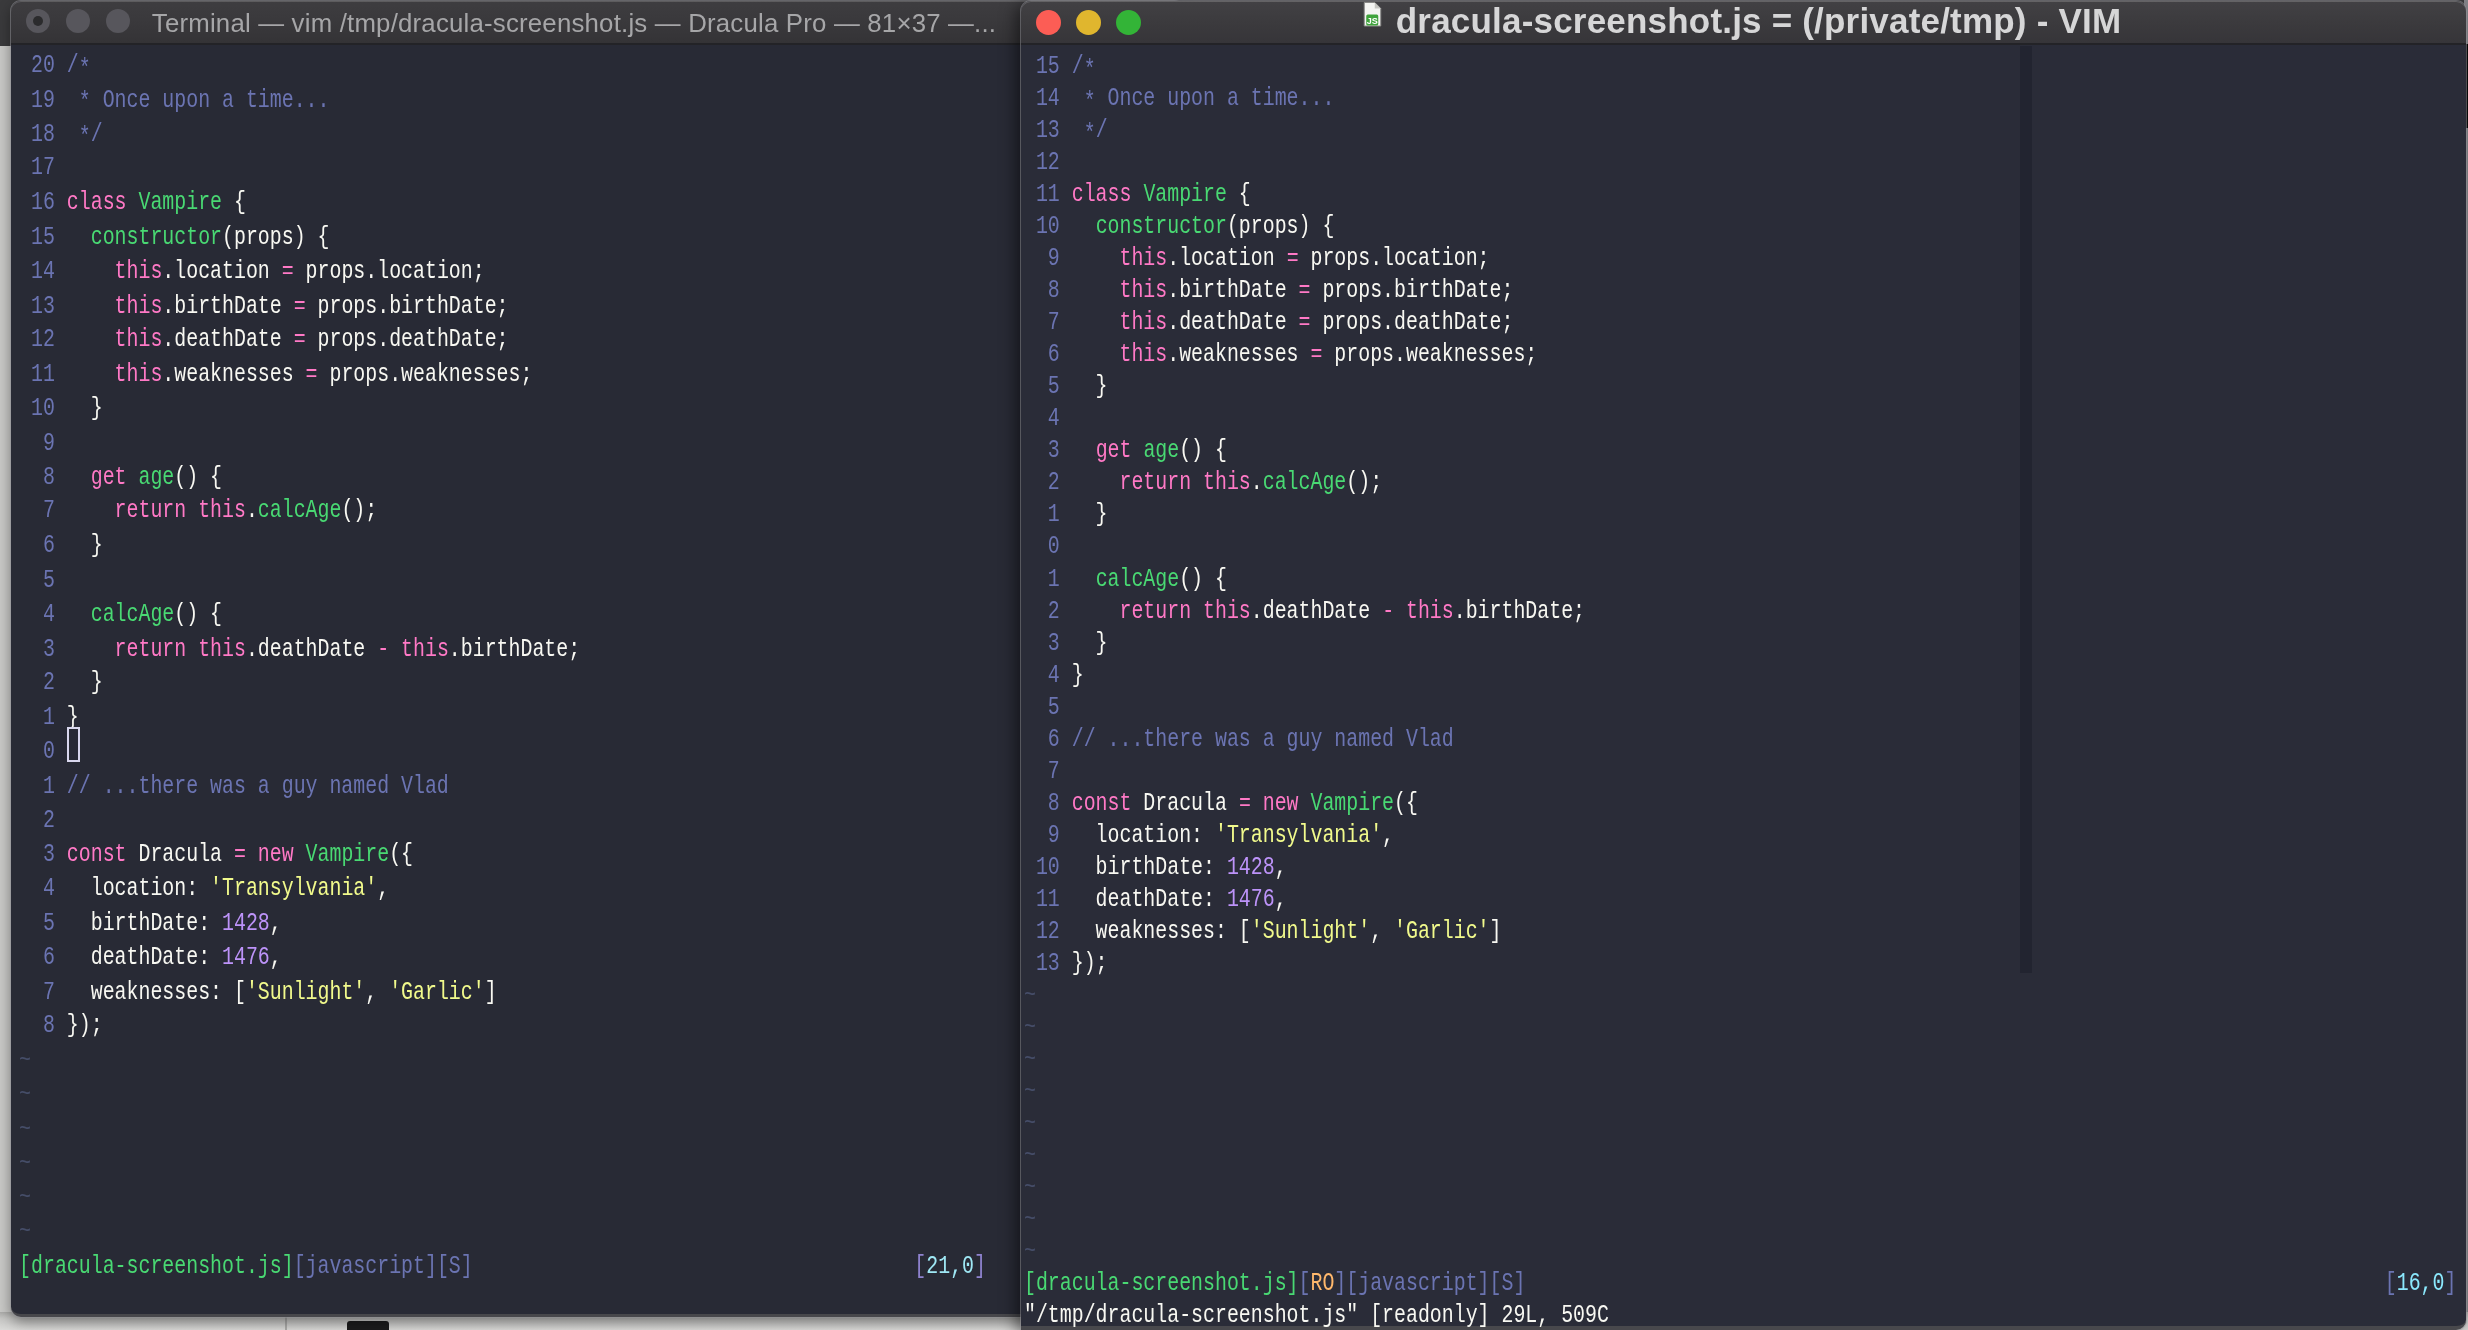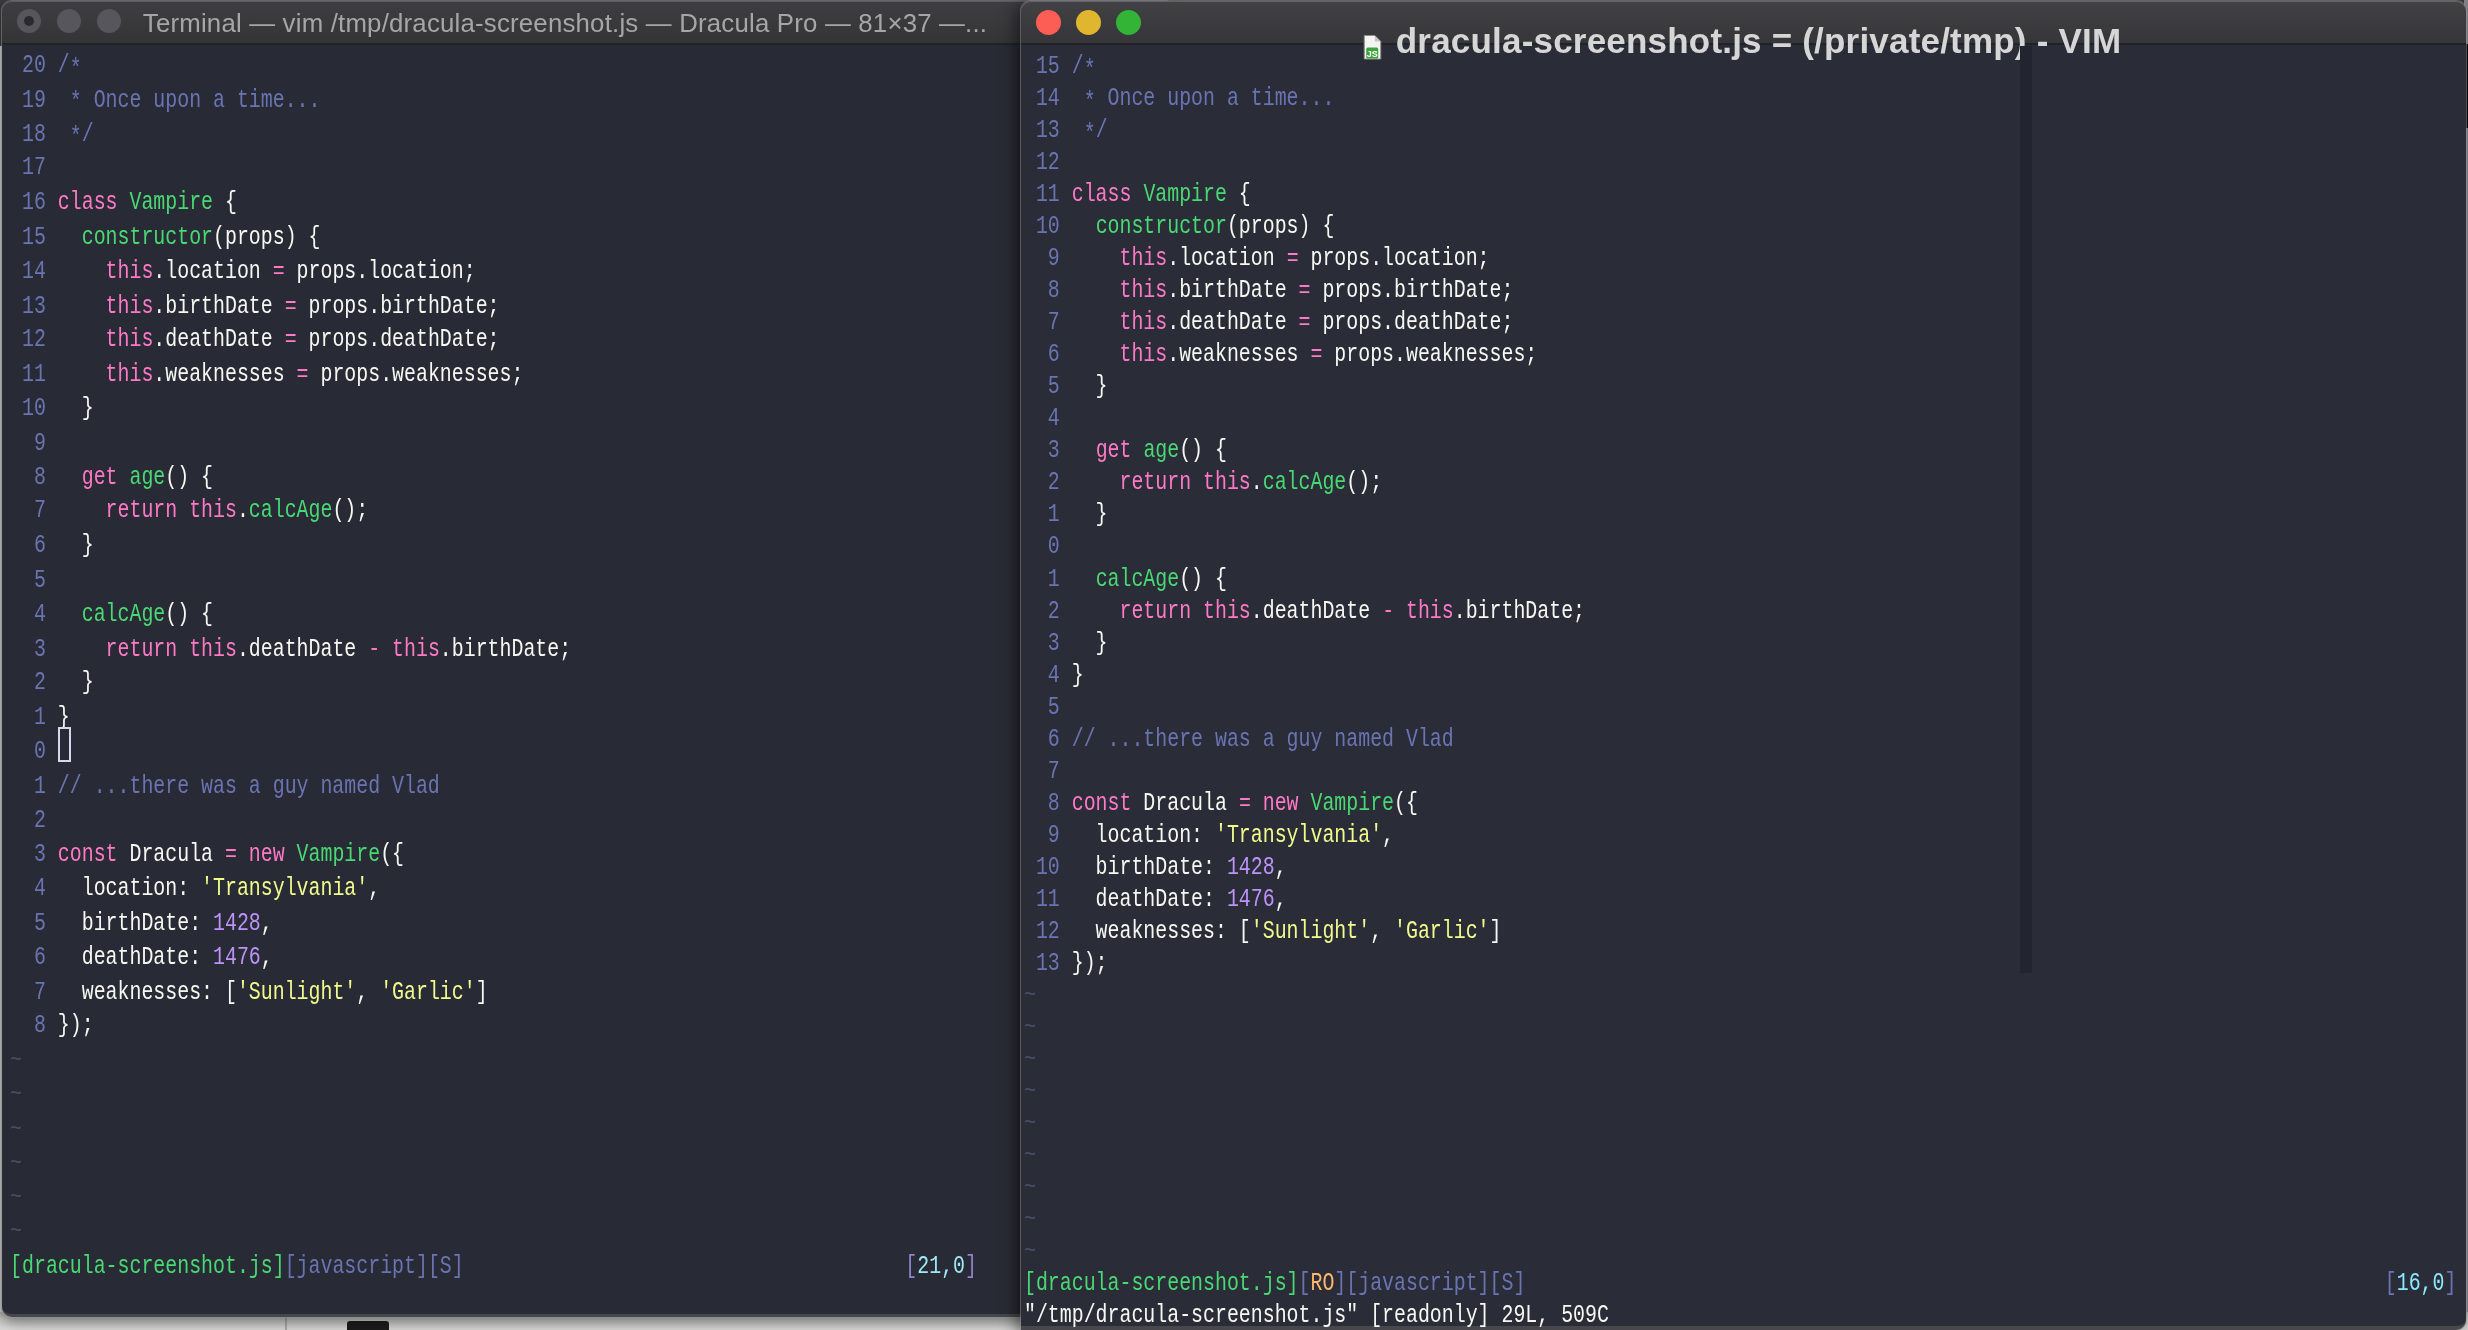--- a/index.html
+++ b/index.html
@@ -16,21 +16,21 @@
 </style></head><body>
 
 <div style="position:absolute;left:0;top:0;width:2468px;height:46px;background:#3a3a3c"></div>
 <div style="position:absolute;left:2464px;top:0;width:4px;height:1330px;background:#85858a"></div>
 <div style="position:absolute;left:2464px;top:44px;width:4px;height:84px;background:#0a0a0a"></div>
 <div style="position:absolute;left:0;top:1312px;width:2468px;height:18px;background:linear-gradient(180deg,#ababa9 0%,#c6c6c4 35%,#dadad8 100%)"></div>
 
 <div style="position:absolute;left:285px;top:1316px;width:2px;height:14px;background:#aaaaa8"></div>
 <div style="position:absolute;left:347px;top:1321px;width:42px;height:9px;background:#1c1c1c;border-radius:3px 3px 0 0"></div>
 
-<div class="win" id="term" style="left:2px;top:1px;width:1173px;height:1315.5px;
+<div class="win" id="term" style="left:11px;top:1px;width:1173px;height:1315.5px;
  background:#282a35;border-bottom:3.5px solid #47474b;
  box-shadow:0 0 0 1px rgba(150,150,155,.5), 0 5px 14px rgba(0,0,0,.42)">
   <div class="tbar" style="height:44px;background:linear-gradient(180deg,#3e3d40 0%,#39383b 55%,#343336 100%);
    box-shadow:inset 0 1px 0 rgba(255,255,255,.16);border-bottom:2px solid #232327">
     <div class="dot" style="left:14.6px;top:8.2px;background:#57565c"></div>
     <div class="dot" style="left:21.5px;top:15.1px;background:#2b2b2d;width:10px;height:10px"></div>
     <div class="dot" style="left:54.8px;top:8.2px;background:#57565c"></div>
     <div class="dot" style="left:95px;top:8.2px;background:#57565c"></div>
     <div style="position:absolute;left:563px;top:0;transform:translateX(-50%);line-height:44px;
       font-size:25.8px;color:#a6a6a8;white-space:nowrap;letter-spacing:.2px">Terminal — vim /tmp/dracula-screenshot.js — Dracula Pro — 81×37 —...</div>
@@ -87,21 +87,21 @@
 
 <div class="win" id="vim" style="left:1021px;top:1px;width:1445px;height:1329px;
  background:#2a2c38;border-bottom:4px solid #48484c;
  box-shadow:0 0 0 1px rgba(150,150,155,.5), -5px 3px 16px rgba(0,0,0,.5);
  border-radius:10px 10px 10px 0">
   <div class="tbar" style="height:44px;background:linear-gradient(180deg,#424144 0%,#3b3a3d 55%,#363539 100%);
    box-shadow:inset 0 1px 0 rgba(255,255,255,.18);border-bottom:2px solid #232327">
     <div class="dot" style="left:15.2px;top:9.4px;width:25px;height:25px;background:#fc5d55"></div>
     <div class="dot" style="left:54.8px;top:9.4px;width:25px;height:25px;background:#e0b62e"></div>
     <div class="dot" style="left:94.5px;top:9.4px;width:25px;height:25px;background:#33b437"></div>
-    <div style="position:absolute;left:719px;top:0;transform:translateX(-50%);height:60px;display:flex;align-items:flex-end;gap:10px;white-space:nowrap">
+    <div style="position:absolute;left:719px;top:0;transform:translateX(-50%);height:60px;display:flex;align-items:flex-start;gap:10px;white-space:nowrap">
       <svg width="27" height="27" viewBox="0 0 27 27">
         <path d="M5.5 1.5 h10.5 l6 6 v17.5 h-16.5 z" fill="#f4f4f2" stroke="#8a8a88" stroke-width="1"></path>
         <path d="M16 1.5 l6 6 h-6 z" fill="#c5c5c1"></path>
         <rect x="7.5" y="13.5" width="12" height="11" rx="1.5" fill="#3fa33c"></rect>
         <text x="13.5" y="22.5" font-size="9" font-weight="bold" fill="#fff" text-anchor="middle" font-family="Liberation Sans">JS</text>
       </svg>
       <span style="font-size:35px;font-weight:bold;color:#d6d6d7;letter-spacing:.2px">dracula-screenshot.js = (/private/tmp) - VIM</span>
     </div>
   </div>
 

